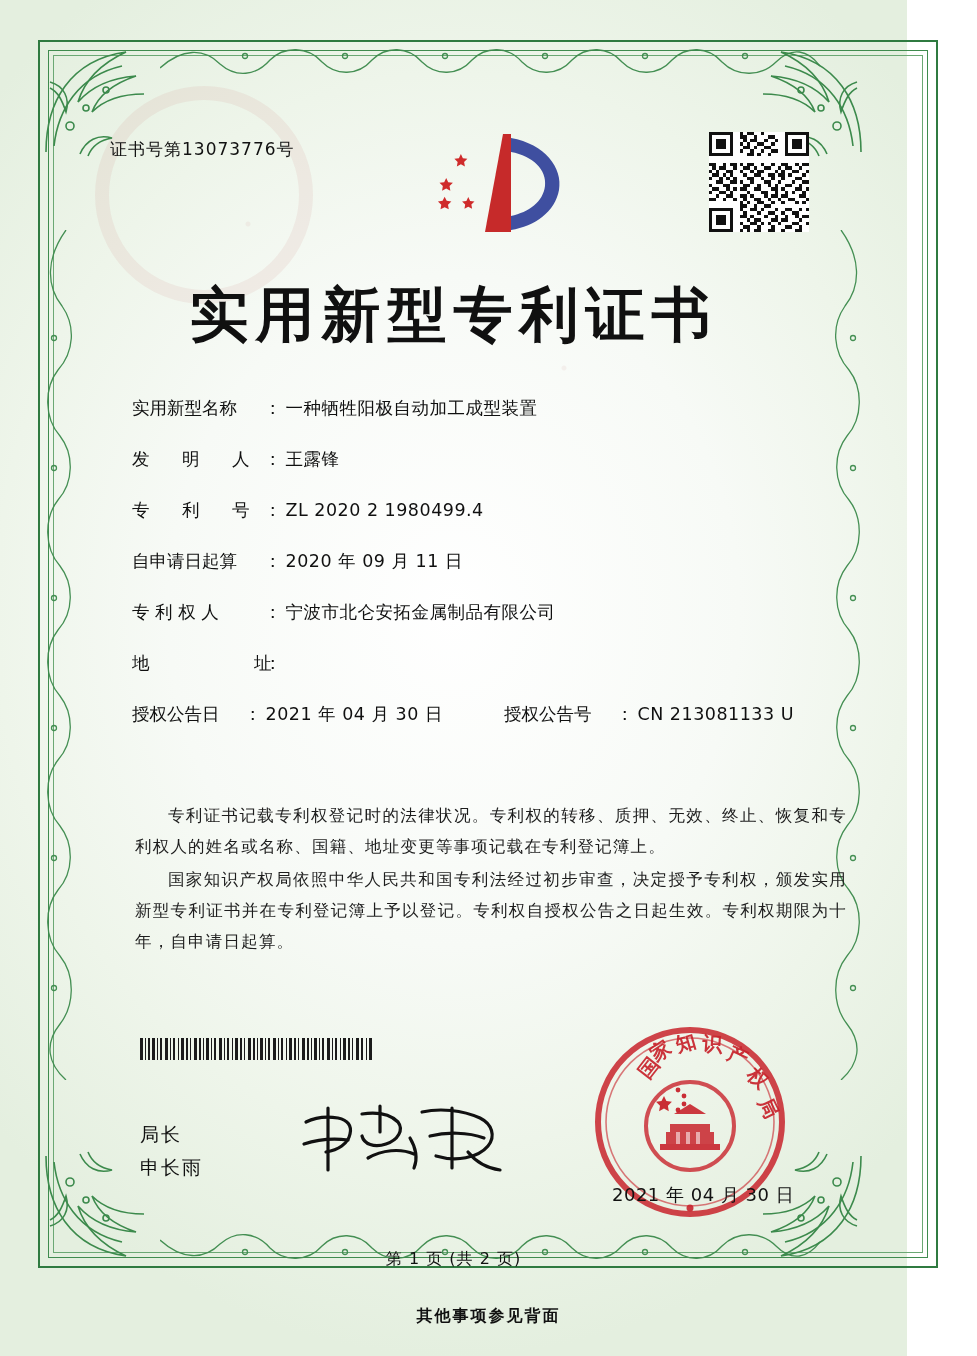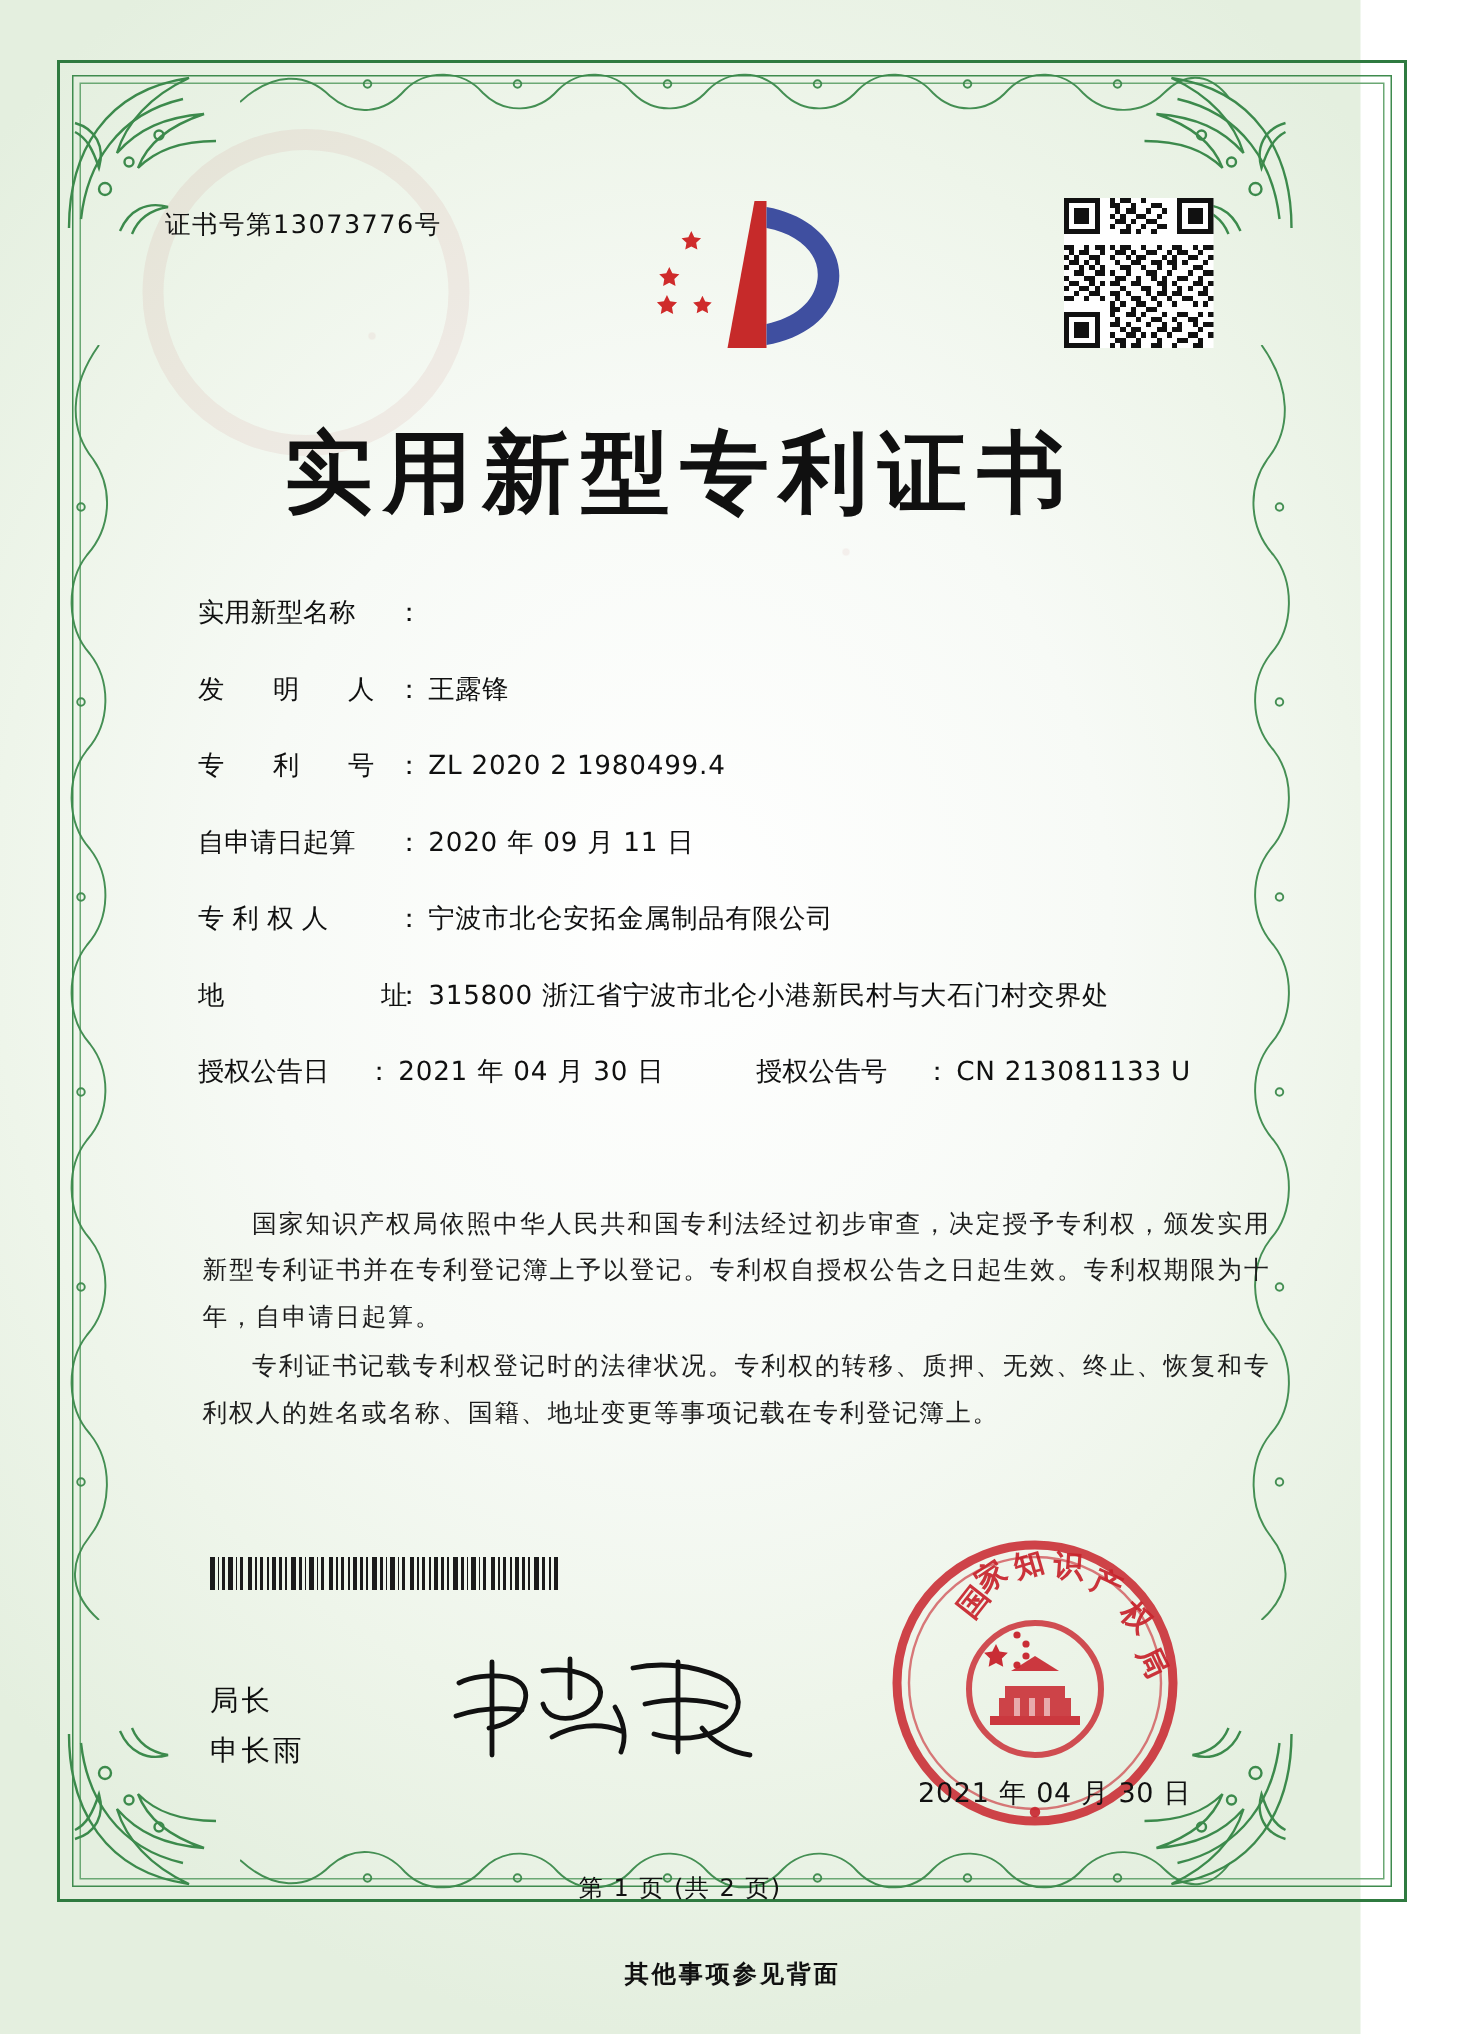--- a/index.html
+++ b/index.html
@@ -537,20 +537,21 @@
     </svg>
   </div>
 
   <div class="title">实用新型专利证书</div>
 
   <div class="fields">
 
     <div class="frow">
       <span class="flabel">实用新型名称</span>
       <span class="fcolon">：</span>
+      <span class="fvalue">一种牺牲阳极自动加工成型装置</span>
     </div>
 
     <div class="frow">
       <span class="flabel sp1">发　明　人</span>
       <span class="fcolon">：</span>
       <span class="fvalue">王露锋</span>
     </div>
 
     <div class="frow">
       <span class="flabel sp1">专　利　号</span>
@@ -566,40 +567,39 @@
 
     <div class="frow">
       <span class="flabel">专 利 权 人</span>
       <span class="fcolon">：</span>
       <span class="fvalue">宁波市北仑安拓金属制品有限公司</span>
     </div>
 
     <div class="frow">
       <span class="flabel sp2">地　　　址</span>
       <span class="fcolon">：</span>
-      <span class="fvalue">315800 浙江省宁波市北仑小港新民村与大石门村交界处</span>
     </div>
 
     <div class="frow-dual">
       <div class="dual-left">
         <span class="flabel">授权公告日</span>
         <span class="fcolon">：</span>
         <span class="fvalue">2021 年 04 月 30 日</span>
       </div>
       <div class="dual-right">
         <span class="flabel">授权公告号</span>
         <span class="fcolon">：</span>
         <span class="fvalue">CN 213081133 U</span>
       </div>
     </div>
   </div>
 
   <div class="paras">
+    <p>专利证书记载专利权登记时的法律状况。专利权的转移、质押、无效、终止、恢复和专利权人的姓名或名称、国籍、地址变更等事项记载在专利登记簿上。</p>
     <p>国家知识产权局依照中华人民共和国专利法经过初步审查，决定授予专利权，颁发实用新型专利证书并在专利登记簿上予以登记。专利权自授权公告之日起生效。专利权期限为十年，自申请日起算。</p>
-    <p>专利证书记载专利权登记时的法律状况。专利权的转移、质押、无效、终止、恢复和专利权人的姓名或名称、国籍、地址变更等事项记载在专利登记簿上。</p>
   </div>
 
   <div class="barcode">
     <svg viewBox="0 0 250 22" preserveAspectRatio="none" shape-rendering="crispEdges">
       <rect width="250" height="22" fill="none"></rect>
       <g fill="#1b1b1b">
         <rect x="0" y="0" width="3" height="22"></rect>
           <rect x="5" y="0" width="1" height="22"></rect>
         <rect x="8" y="0" width="2" height="22"></rect>
           <rect x="12" y="0" width="3" height="22"></rect>

